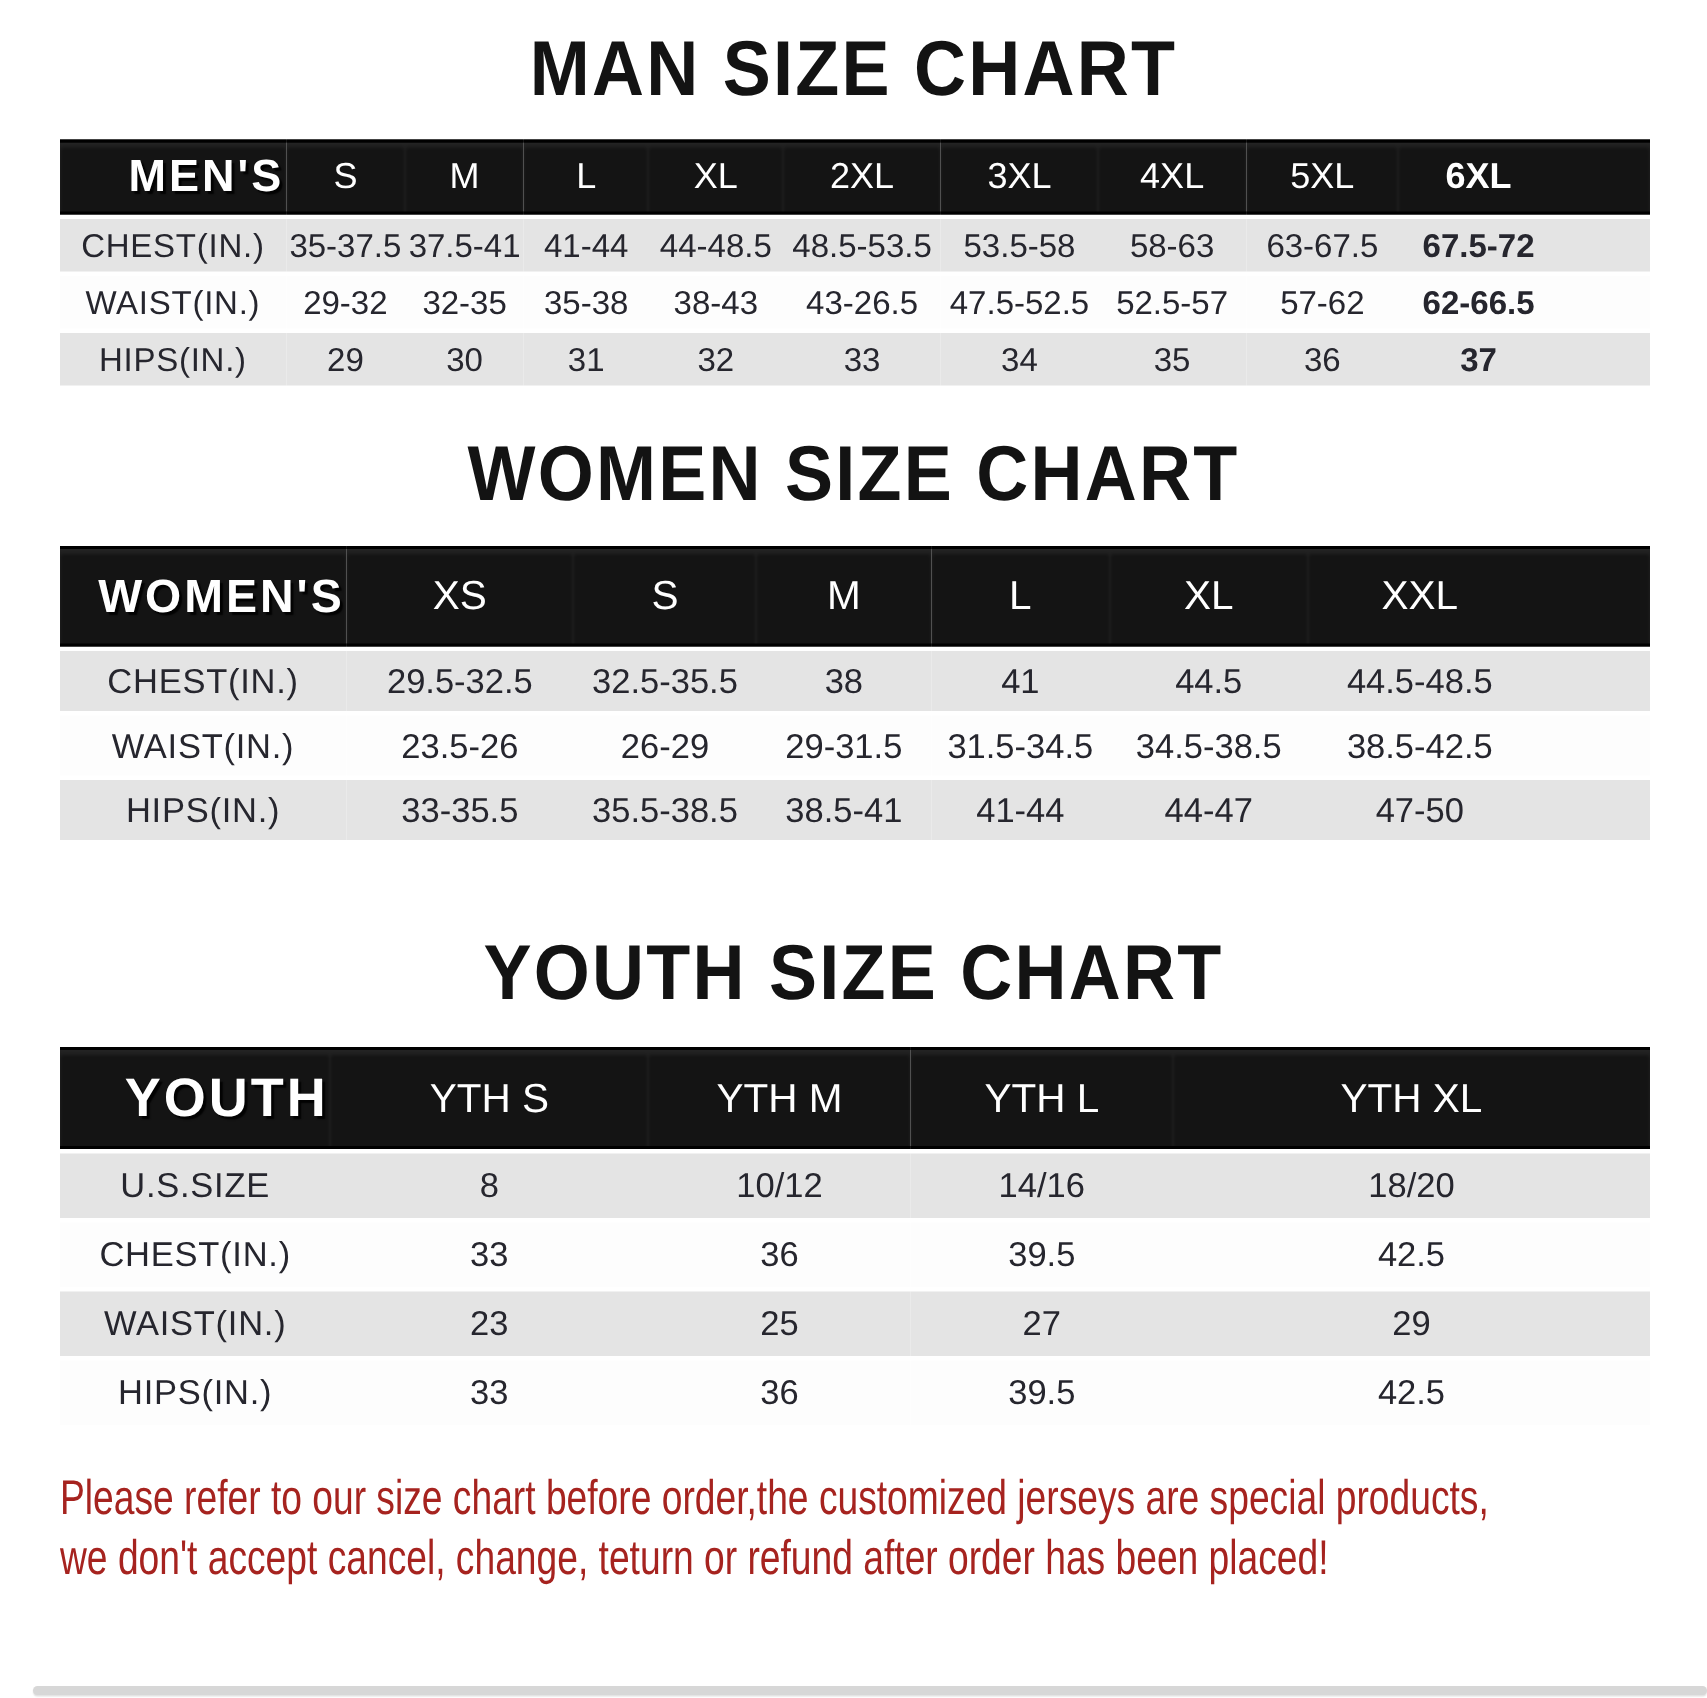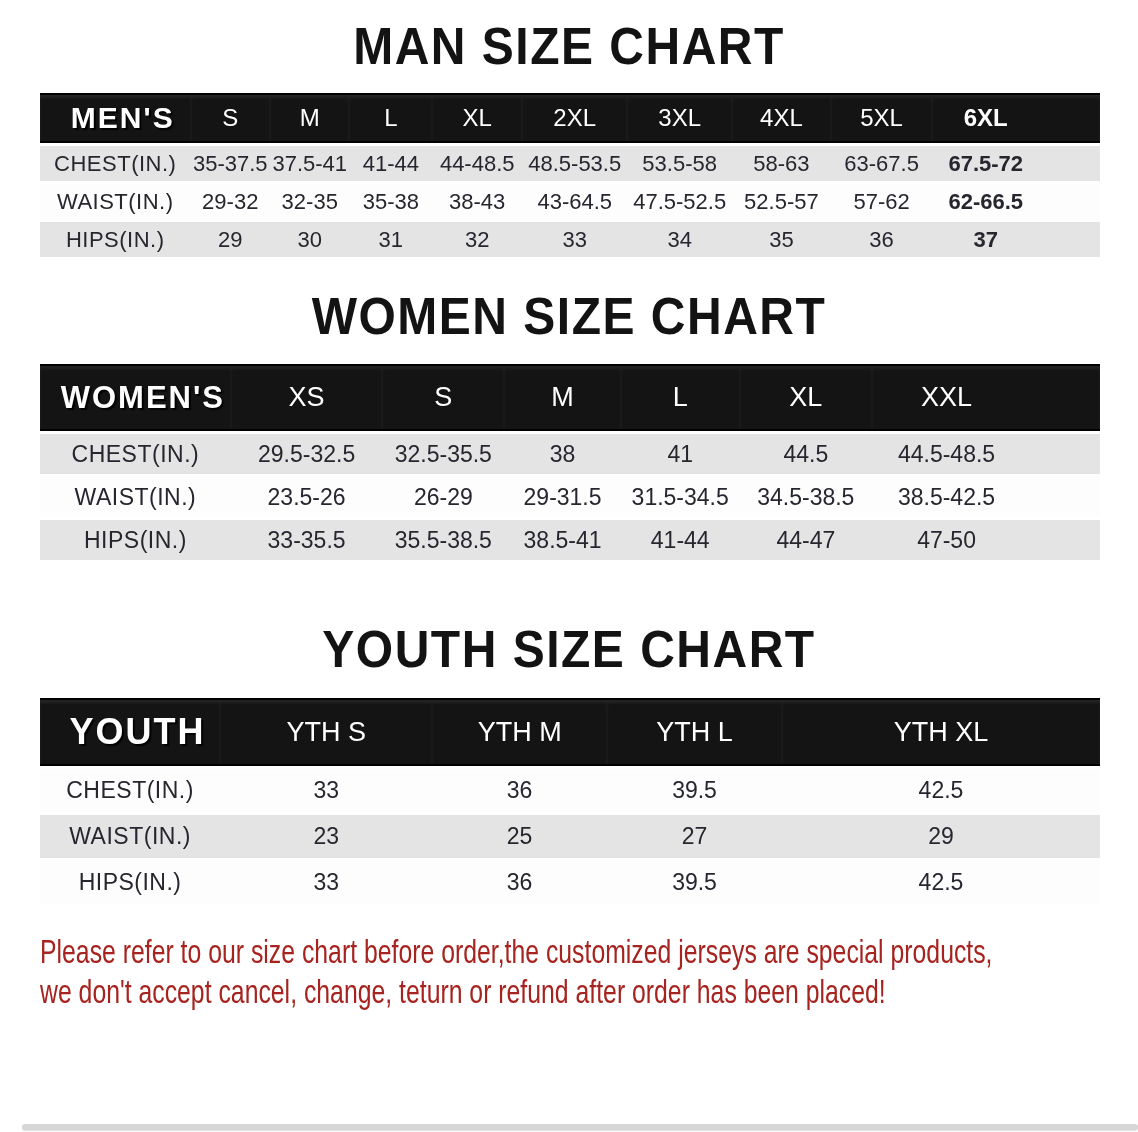--- a/index.html
+++ b/index.html
@@ -54,21 +54,21 @@
   table.size-table thead th {
     background:var(--header-bar,#141414);
     color:#ffffff;
     border-top:2px solid #000;
     border-bottom:2px solid #000;
     box-shadow: inset 0 3px 3px rgba(255,255,255,.07);
     white-space:nowrap;
     overflow:hidden;
   }
   table.size-table thead th.corner {
-    text-align:center; padding-left:16px;
+    text-align:right; padding-left:16px;
     font-weight:bold; letter-spacing:2px;
     text-shadow:2px 2px 1px rgba(0,0,0,.9);
   }
   table.size-table thead th { font-weight:normal; }
   table.size-table thead th.corner { font-weight:bold; }
 
   table.size-table tbody td {
     text-align:center;
     color:var(--value-ink,#26262e);
     background:#fdfdfd;
@@ -161,21 +161,21 @@
           <td>58-63</td>
           <td>63-67.5</td>
           <td class="col-last">67.5-72</td>
         </tr>
         <tr class="plain">
           <td class="rowlabel">WAIST(IN.)</td>
           <td>29-32</td>
           <td>32-35</td>
           <td>35-38</td>
           <td>38-43</td>
-          <td>43-64.5</td>
+          <td>43-26.5</td>
           <td>47.5-52.5</td>
           <td>52.5-57</td>
           <td>57-62</td>
           <td class="col-last">62-66.5</td>
         </tr>
         <tr class="stripe">
           <td class="rowlabel">HIPS(IN.)</td>
           <td>29</td>
           <td>30</td>
           <td>31</td>
@@ -254,20 +254,27 @@
       <thead>
         <tr>
           <th class="corner">YOUTH</th>
           <th>YTH S</th>
           <th>YTH M</th>
           <th>YTH L</th>
           <th class="col-last">YTH XL</th>
         </tr>
       </thead>
       <tbody>
+        <tr class="stripe">
+          <td class="rowlabel">U.S.SIZE</td>
+          <td>8</td>
+          <td>10/12</td>
+          <td>14/16</td>
+          <td class="col-last">18/20</td>
+        </tr>
         <tr class="plain">
           <td class="rowlabel">CHEST(IN.)</td>
           <td>33</td>
           <td>36</td>
           <td>39.5</td>
           <td class="col-last">42.5</td>
         </tr>
         <tr class="stripe">
           <td class="rowlabel">WAIST(IN.)</td>
           <td>23</td>

